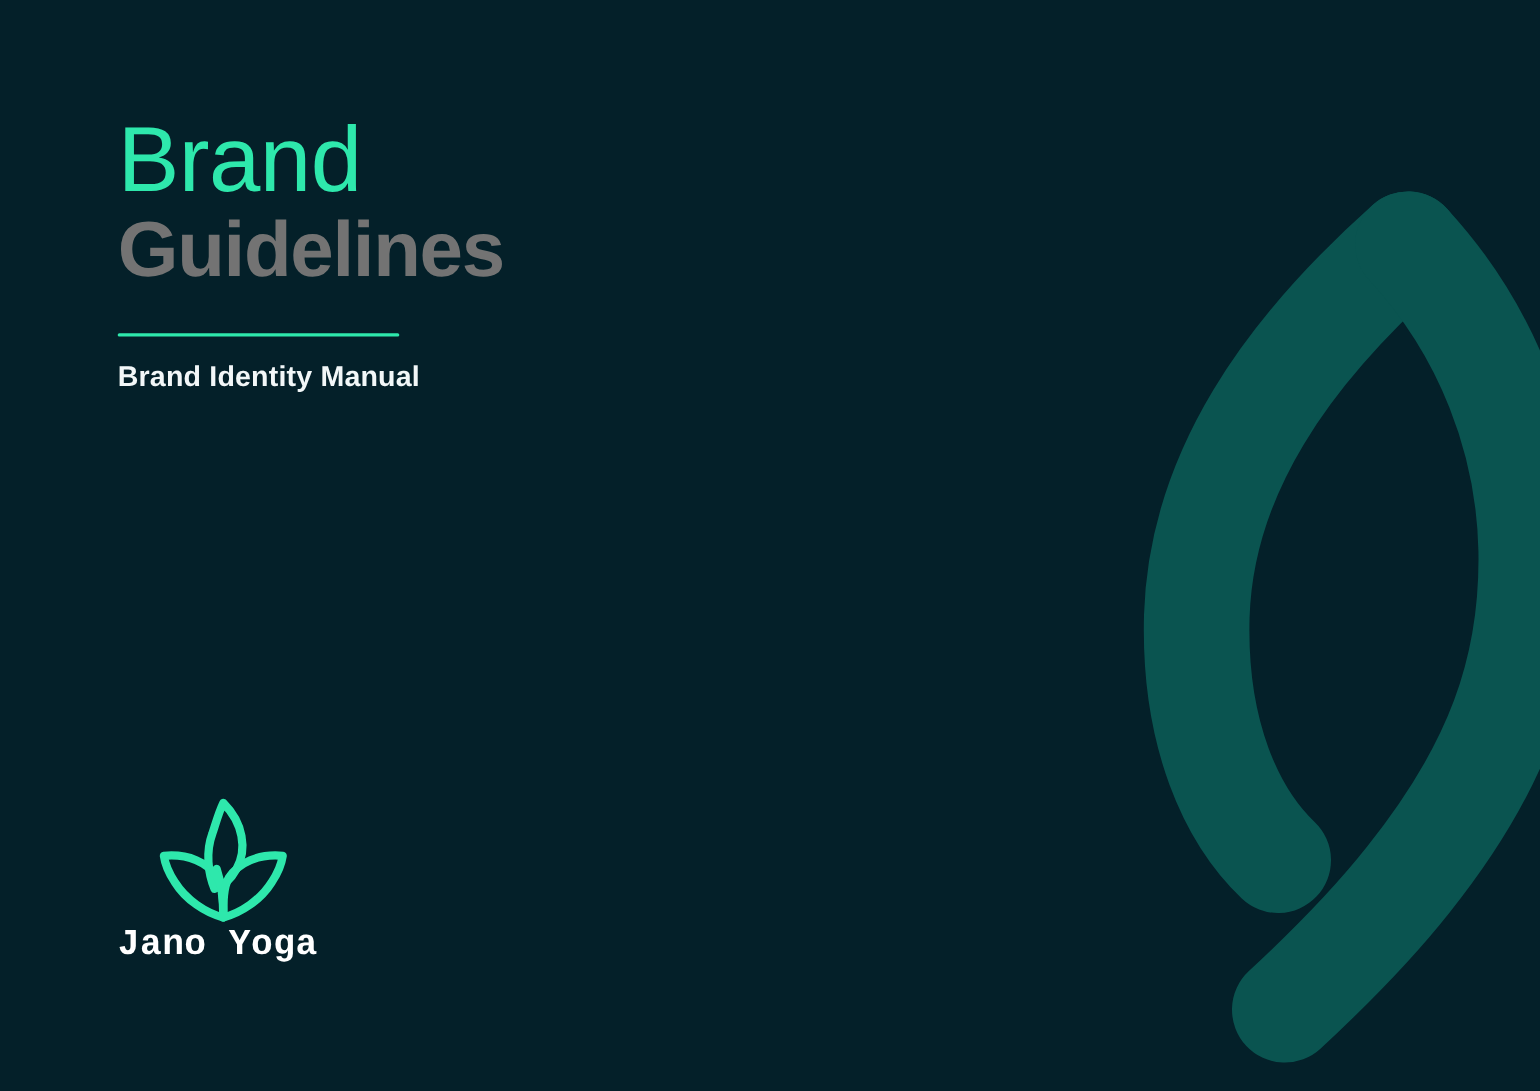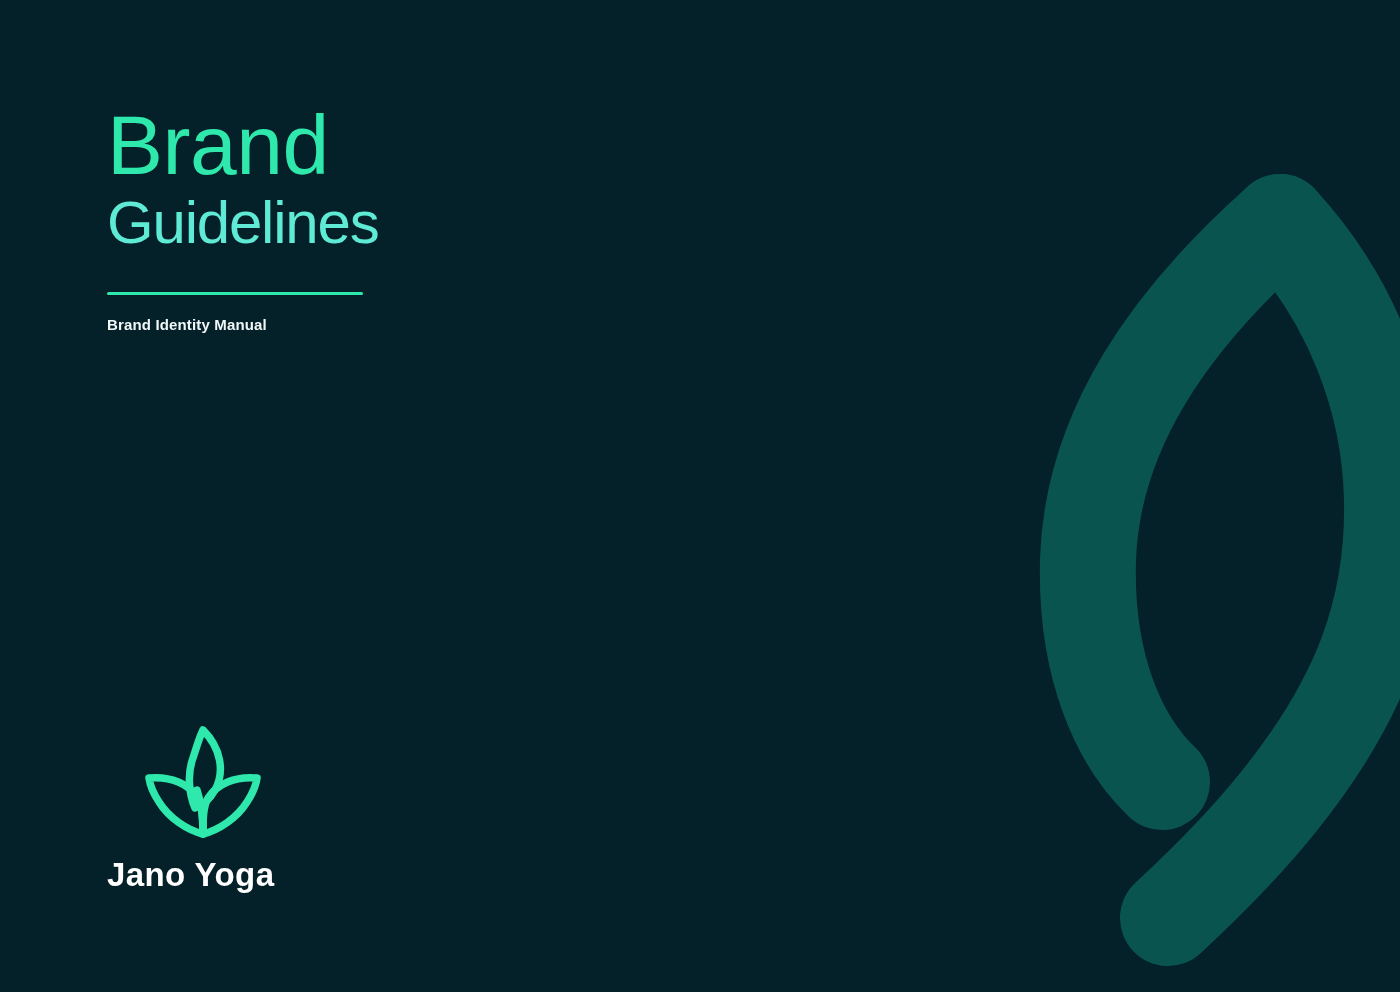--- a/index.html
+++ b/index.html
@@ -47,64 +47,65 @@
   .title-line1 {
     font-size: 84px;
     font-weight: 400;
     line-height: 0.98;
     letter-spacing: -0.5px;
     color: #2ee8ac;
     margin: 0;
     white-space: nowrap;
   }
   .title-line2 {
-    font-size: 60px;
-    font-weight: 400;
+    font-size: 71px;
+    font-weight: 700;
     line-height: 1.02;
     letter-spacing: -1.2px;
-    color: #5eead4;
+    color: #737373;
     margin: 6px 0 0 0;
     white-space: nowrap;
   }
   .title-rule {
     margin-top: 38px;
     width: 256px;
     height: 3px;
     background: #2ee8ac;
     border-radius: 2px;
   }
   .subtitle {
     margin-top: 21px;
-    font-size: 15px;
+    font-size: 26px;
     font-weight: 600;
     letter-spacing: 0.15px;
     color: #f2f7f8;
     white-space: nowrap;
   }
 
   
   .logo-lockup {
     position: absolute;
     left: 107px;
     top: 722px;
     width: 300px;
   }
   .logo-mark {
     width: 124px;
     height: 118px;
     margin-left: 34px;
     display: block;
   }
   .logo-wordmark {
-    margin-top: 16px;
+    margin-top: 0;
     font-size: 33px;
     font-weight: 700;
     letter-spacing: 0.4px;
     color: #ffffff;
     white-space: nowrap;
+    font-family: Liberation Mono, monospace;
   }
 </style>
 </head>
 <body>
 
 <div id="cover">
 
   <div class="deco-wrap">
     <svg viewBox="0 0 420 992" xmlns="http://www.w3.org/2000/svg">
 

